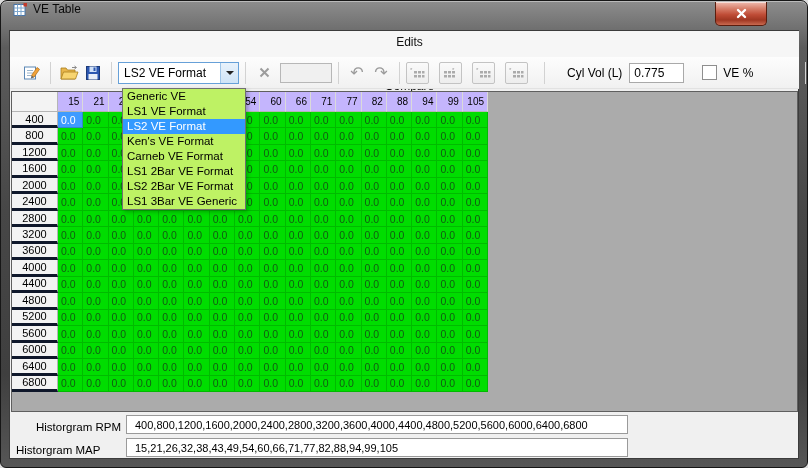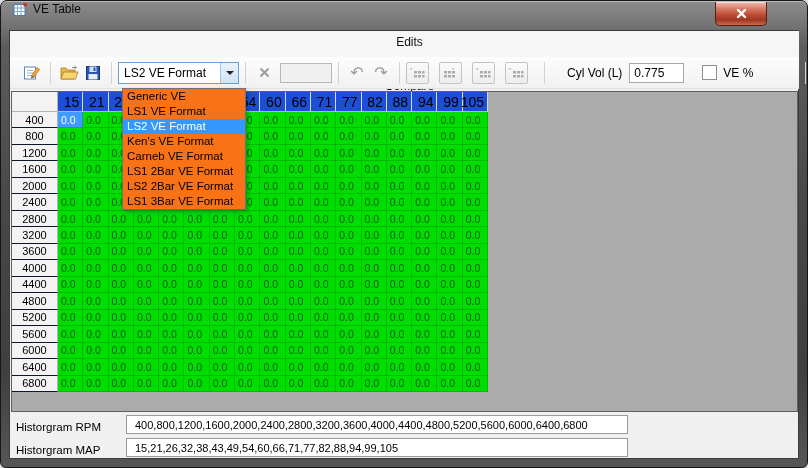--- a/index.html
+++ b/index.html
@@ -44,32 +44,32 @@
     padding:0 4px;margin-left:7px;box-sizing:border-box;font-family:"Liberation Sans",sans-serif;}
   .checkbox{width:13px;height:13px;border:1px solid #8e8e8e;background:#fff;margin-left:18px;flex:none;}
 
   .panel{position:absolute;left:1px;top:60px;width:787px;height:321px;background:#ababab;
     border:1px solid #5f5f5f;box-sizing:border-box;}
   .grid{position:absolute;left:0;top:0;background:#ababab;}
   .g-head{display:flex;height:20px;}
   .g-row{display:flex;height:16.47px;}
   .corner{width:46px;flex:none;background:#f3f3f3;border-right:1px solid #b5b5b5;
     border-bottom:1px solid #b5b5b5;box-sizing:border-box;}
-  .colh{width:25.3px;flex:none;background:#1d4ed8;border-right:1px solid #dadada;
-    border-bottom:1px solid #b5b5b5;box-sizing:border-box;font-size:14px;color:#000;
+  .colh{width:25.3px;flex:none;background:#c4b5fd;border-right:1px solid #dadada;
+    border-bottom:1px solid #b5b5b5;box-sizing:border-box;font-size:10px;color:#000;
     display:flex;align-items:center;justify-content:flex-end;padding-right:3px;}
   .rowh{width:46px;flex:none;background:#f3f3f3;border-right:1px solid #b5b5b5;
-    border-bottom:1px solid #0f172a;box-sizing:border-box;font-size:11px;color:#000;
+    border-bottom:3px solid #0f172a;box-sizing:border-box;font-size:11px;color:#000;
     display:flex;align-items:center;justify-content:center;}
   .cell{width:25.3px;flex:none;background:#00dd00;border-right:1px solid rgba(0,70,0,.22);
     border-bottom:1px solid rgba(0,70,0,.22);box-sizing:border-box;font-size:10.5px;color:#125c12;
     display:flex;align-items:center;padding-left:3px;}
   .cell.sel{background:#3f9bff;color:#fff;}
 
-  .dd-list{position:absolute;left:112px;top:57px;width:122px;background:#f97316;
+  .dd-list{position:absolute;left:112px;top:57px;width:122px;background:#bef264;
     border:1px solid #707070;z-index:20;box-shadow:2px 2px 4px rgba(0,0,0,.25);}
   .dd-item{height:15px;line-height:15px;font-size:11.5px;color:#000;padding-left:4px;
     white-space:nowrap;cursor:default;}
   .dd-item.hl{background:#3399ff;color:#fff;}
 
   .field-label{position:absolute;left:6px;font-size:11.5px;color:#000;}
   .field-box{position:absolute;left:116px;width:502px;height:19px;border:1px solid #9a9a9a;
     background:#fff;font-size:11px;padding:0 8px;box-sizing:border-box;
     font-family:"Liberation Sans",sans-serif;color:#000;}
 </style>
@@ -576,21 +576,21 @@
     </div>
 
     <div class="dd-list">
         <div class="dd-item">Generic VE</div>
         <div class="dd-item">LS1 VE Format</div>
         <div class="dd-item hl">LS2 VE Format</div>
         <div class="dd-item">Ken's VE Format</div>
         <div class="dd-item">Carneb VE Format</div>
         <div class="dd-item">LS1 2Bar VE Format</div>
         <div class="dd-item">LS2 2Bar VE Format</div>
-        <div class="dd-item">LS1 3Bar VE Format</div>
-      </div>
-
-    <span class="field-label" style="top:390px;">Historgram RPM</span>
+        <div class="dd-item">LS1 3Bar VE Generic</div>
+      </div>
+
+    <span class="field-label" style="top:390px;margin-left:20px;">Historgram RPM</span>
     <input class="field-box" style="top: 384px;" value="400,800,1200,1600,2000,2400,2800,3200,3600,4000,4400,4800,5200,5600,6000,6400,6800">
     <span class="field-label" style="top:413px;">Historgram MAP</span>
     <input class="field-box" style="top: 407px;" value="15,21,26,32,38,43,49,54,60,66,71,77,82,88,94,99,105">
   </div>
 </div>
 
 </body></html>

